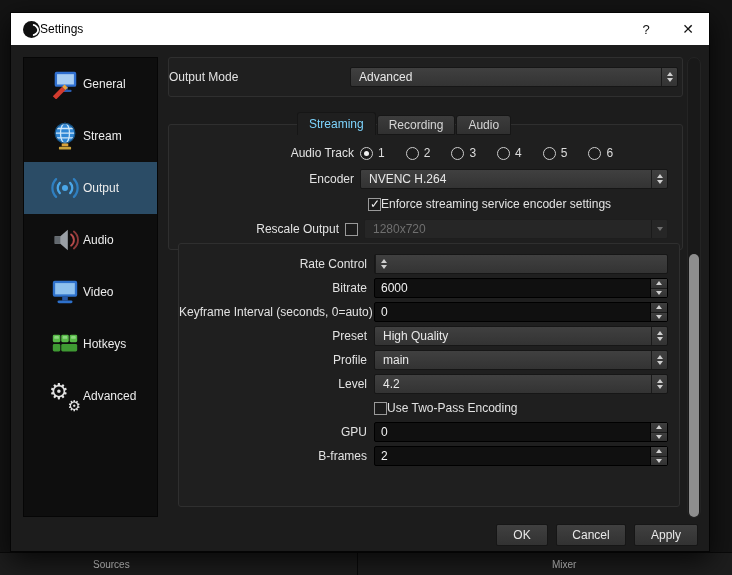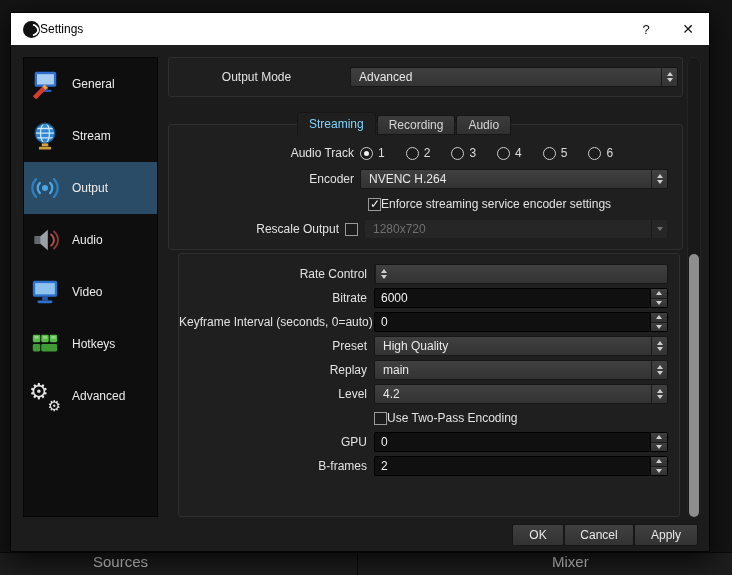--- a/index.html
+++ b/index.html
@@ -2,53 +2,53 @@
 <html><head>
 <meta charset="utf-8">
 <style>
   *{margin:0;padding:0;box-sizing:border-box;}
   html,body{background:#0a0a0a;}
   #screen{position:relative;width:732px;height:575px;background:#141414;overflow:hidden;
           font-family:"Liberation Sans",sans-serif;font-size:12px;color:#dcdcdc;}
 
   
   .bottom-bar{position:absolute;left:0;bottom:0;width:100%;height:23px;background:#1d1d1d;border-top:1px solid #090909;}
-  .bottom-label{position:absolute;top:0;font-size:15px;color:#cfcfcf;}
+  .bottom-label{position:absolute;top:6px;font-size:10px;color:#cfcfcf;}
   #sources-label{left:93px;}
   #mixer-label{left:552px;}
   .bottom-divider{position:absolute;left:357px;top:0;bottom:0;width:1px;background:#0a0a0a;}
 
   
   .dialog{position:absolute;left:10px;top:12px;width:700px;height:540px;background:#1c1c1c;
           border:1px solid #050505;box-shadow:0 8px 26px rgba(0,0,0,0.75);}
   .titlebar{height:32px;background:#ffffff;display:flex;align-items:center;padding-left:12px;}
   .obs-logo{width:17px;height:17px;border-radius:50%;background:#101010;position:relative;flex:none;}
   .obs-logo::after{content:"";position:absolute;left:4px;top:3px;width:8px;height:8px;border-radius:50%;
                    border:2px solid #fff;border-left-color:transparent;border-bottom-color:transparent;transform:rotate(45deg);}
   .title-text{color:#000;flex:1;}
   .titlebtn{width:42px;height:32px;display:flex;align-items:center;justify-content:center;color:#111;font-size:13px;cursor:default;}
   .titlebtn.close{font-size:14px;}
 
   .dialog-body{position:absolute;left:0;top:32px;width:698px;height:506px;background:#1c1c1c;}
 
   
   .sidebar{position:absolute;left:12px;top:12px;width:135px;height:460px;background:#0e0e0e;border:1px solid #060606;}
-  .side-item{height:52px;display:flex;align-items:center;gap:10px;padding-left:4px;}
+  .side-item{height:52px;display:flex;align-items:center;gap:1px;padding-left:24px;}
   .side-item.selected{background:#2b4c66;}
   .side-icon{width:34px;height:34px;flex:none;display:flex;align-items:center;justify-content:center;position:relative;}
   .side-label{color:#ececec;}
   .gear{position:absolute;color:#e4e4e4;line-height:1;}
   .gear1{font-size:22px;left:1px;top:2px;}
   .gear2{font-size:15px;right:1px;bottom:0px;}
 
   
   .panel{position:absolute;background:#1f1f1f;border:1px solid #2f2f2f;border-radius:3px;}
   #panel-output-mode{left:157px;top:12px;width:515px;height:40px;}
   #panel-tabcontent{left:157px;top:79px;width:515px;height:126px;}
-  #panel-encoder{left:167px;top:208px;width:502px;height:264px;}
+  #panel-encoder{left:167px;top:198px;width:502px;height:264px;}
 
   .frow{position:absolute;display:flex;align-items:center;}
   .lbl{color:#e2e2e2;white-space:nowrap;}
 
   
   .tabs{position:absolute;left:286px;top:67px;display:flex;align-items:flex-end;z-index:3;}
   .tab{height:20px;padding:0 11px;display:flex;align-items:center;background:linear-gradient(#3c3c3c,#303030);
        border:1px solid #161616;border-radius:3px 3px 0 0;color:#d6d6d6;margin-right:1px;}
   .tab.active{height:23px;background:#1f1f1f;border-bottom:none;color:#7dd3fc;}
 
@@ -85,30 +85,30 @@
   #row-encoder{left:0;top:44px;width:100%;}
   #row-encoder .combo{margin-left:6px;width:308px;}
   #row-enforce{left:199px;top:72px;}
   #row-rescale{left:0;top:94px;width:100%;}
   #row-rescale .b-lbl2{width:170px;text-align:right;}
   #row-rescale .checkbox{margin-left:6px;}
   #row-rescale .combo{margin-left:6px;width:304px;}
 
   
   #row-output-mode{left:0;top:9px;width:100%;}
-  #row-output-mode .lbl{width:175px;text-align:center;}
+  #row-output-mode .lbl{width:175px;text-align:left;}
   #row-output-mode .combo{margin-left:6px;width:328px;}
 
   
   .crow{position:absolute;left:0;width:100%;display:flex;align-items:center;height:20px;}
   .c-lbl{width:188px;text-align:right;}
   .c-ctl{margin-left:7px;width:294px;}
 
   
-  .footer{position:absolute;right:11px;top:479px;display:flex;}
+  .footer{position:absolute;right:11px;top:479px;display:flex;gap:8px;}
   .btn{height:22px;display:flex;align-items:center;justify-content:center;background:linear-gradient(#404040,#323232);
        border:1px solid #161616;border-radius:2px;color:#e8e8e8;}
   #btn-ok{width:52px;}
   #btn-cancel{width:70px;}
   #btn-apply{width:64px;}
 
   
   .scrollbar{position:absolute;left:676px;top:12px;width:14px;height:461px;background:#191919;border:1px solid #242424;border-radius:7px;}
   .scroll-handle{position:absolute;left:1px;right:1px;top:196px;height:263px;background:#8e8e8e;border-radius:6px;}
 </style>
@@ -360,21 +360,21 @@
           <div class="combo c-ctl">
             <span class="ctext">High Quality</span>
             <span class="arrows">
                 <i class="tri-up"></i>
                 <i class="tri-down"></i>
               </span>
           </div>
         </div>
 
         <div class="crow" style="top:106px">
-          <span class="lbl c-lbl">Replay</span>
+          <span class="lbl c-lbl">Profile</span>
           <div class="combo c-ctl">
             <span class="ctext">main</span>
             <span class="arrows">
                 <i class="tri-up"></i>
                 <i class="tri-down"></i>
               </span>
           </div>
         </div>
 
         <div class="crow" style="top:130px">

